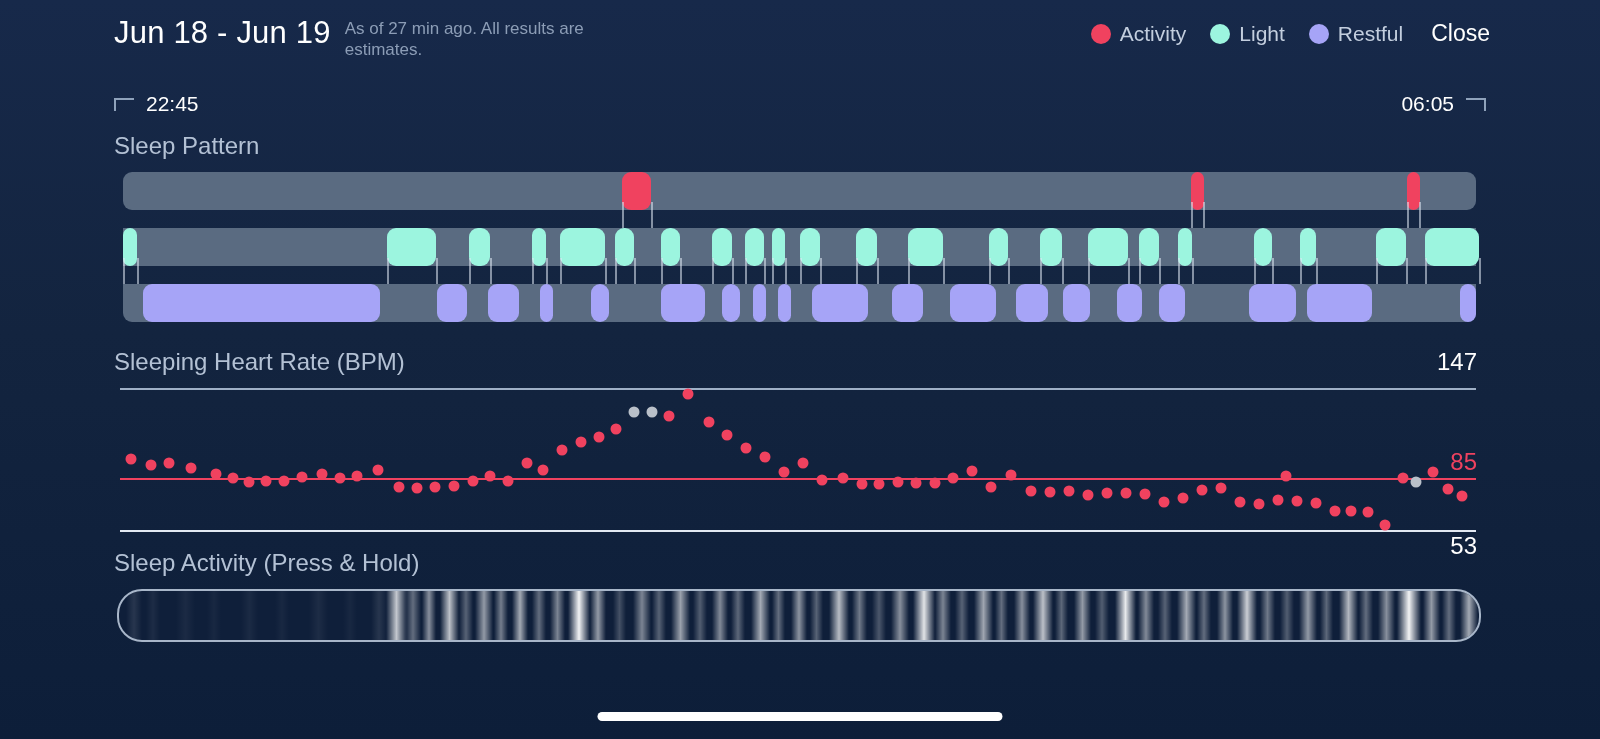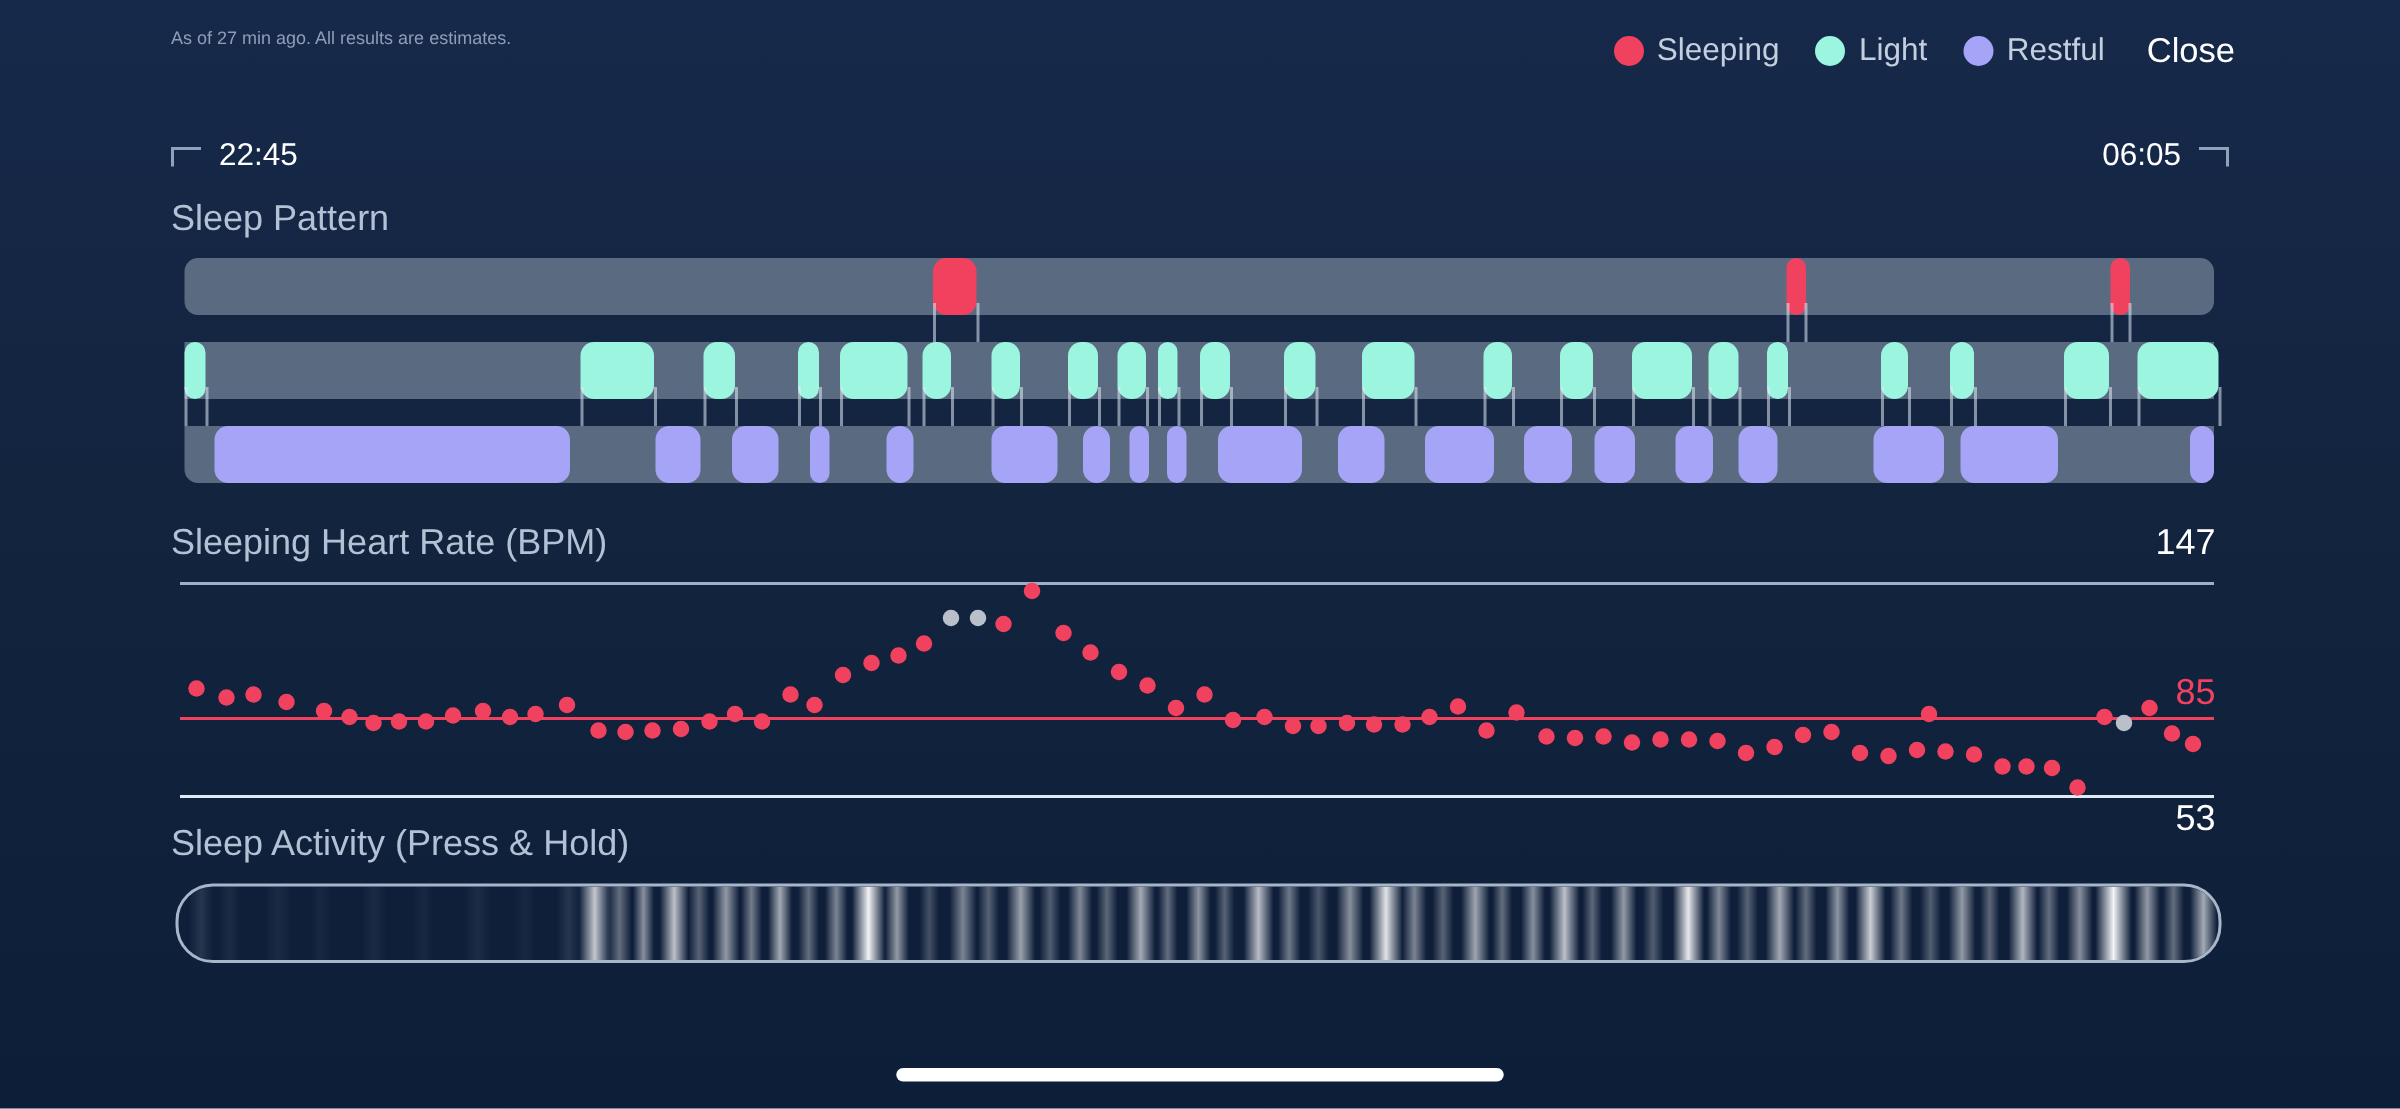--- a/index.html
+++ b/index.html
@@ -8,21 +8,21 @@
     font-family:"Liberation Sans","DejaVu Sans",sans-serif;
     background:linear-gradient(180deg,#17294a 0%,#13243f 45%,#0d1e39 100%);
     color:#e9eef6;position:relative;
   }
   .screen{position:absolute;inset:0;}
 
   
   .header{position:absolute;left:114px;top:14px;right:110px;height:56px;}
   .title-wrap{display:flex;align-items:flex-start;gap:14px;}
   .title{font-size:31px;font-weight:400;color:#ffffff;letter-spacing:.2px;line-height:1.25;white-space:nowrap;}
-  .subtitle{font-size:12px;color:#8c9db6;line-height:1.25;max-width:270px;padding-top:4px;}
+  .subtitle{font-size:17px;color:#8c9db6;line-height:1.25;max-width:270px;padding-top:4px;}
 
   .legend{position:absolute;right:0;top:6px;display:flex;align-items:center;gap:24px;}
   .legend-item{display:flex;align-items:center;gap:9px;}
   .legend-dot{width:20px;height:20px;border-radius:50%;display:block;}
   .legend-label{font-size:21px;color:#c3cede;}
   .close-btn{font-size:23px;color:#ffffff;cursor:pointer;margin-left:4px;}
 
   
   .timerail{position:absolute;left:114px;right:114px;top:92px;height:30px;}
   .time-left,.time-right{position:absolute;display:flex;align-items:center;gap:12px;font-size:21px;color:#ffffff;top:0;}
@@ -72,26 +72,27 @@
   .home-ind{position:absolute;left:50%;transform:translateX(-50%);bottom:18px;
     width:405px;height:9px;border-radius:5px;background:#ffffff;}
 </style>
 </head>
 <body>
 
 <div class="screen">
 
   <div class="header">
     <div class="title-wrap">
+      <div class="title">Jun 18 - Jun 19</div>
       <div class="subtitle">As of 27 min ago. All results are estimates.</div>
     </div>
     <div class="legend" id="legend">
         <div class="legend-item">
           <span class="legend-dot" style="background: rgb(240, 66, 95);"></span>
-          <span class="legend-label">Sleeping</span>
+          <span class="legend-label">Activity</span>
         </div>
         <div class="legend-item">
           <span class="legend-dot" style="background: rgb(156, 245, 223);"></span>
           <span class="legend-label">Light</span>
         </div>
         <div class="legend-item">
           <span class="legend-dot" style="background: rgb(166, 164, 247);"></span>
           <span class="legend-label">Restful</span>
         </div>
         <div class="close-btn">Close</div>

